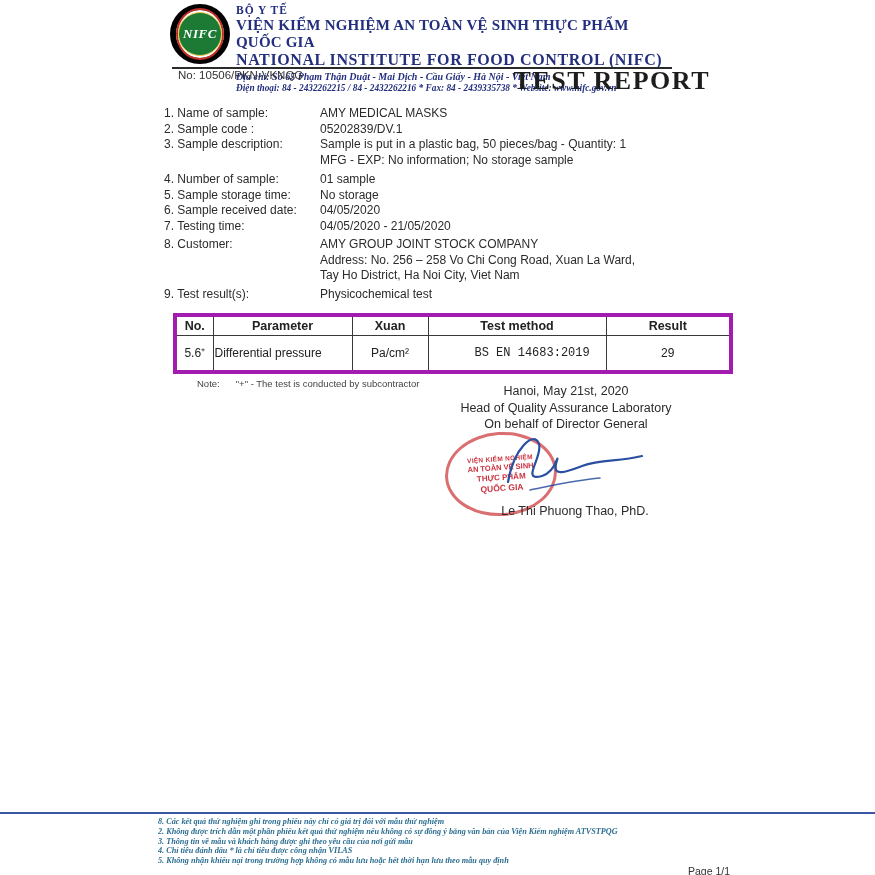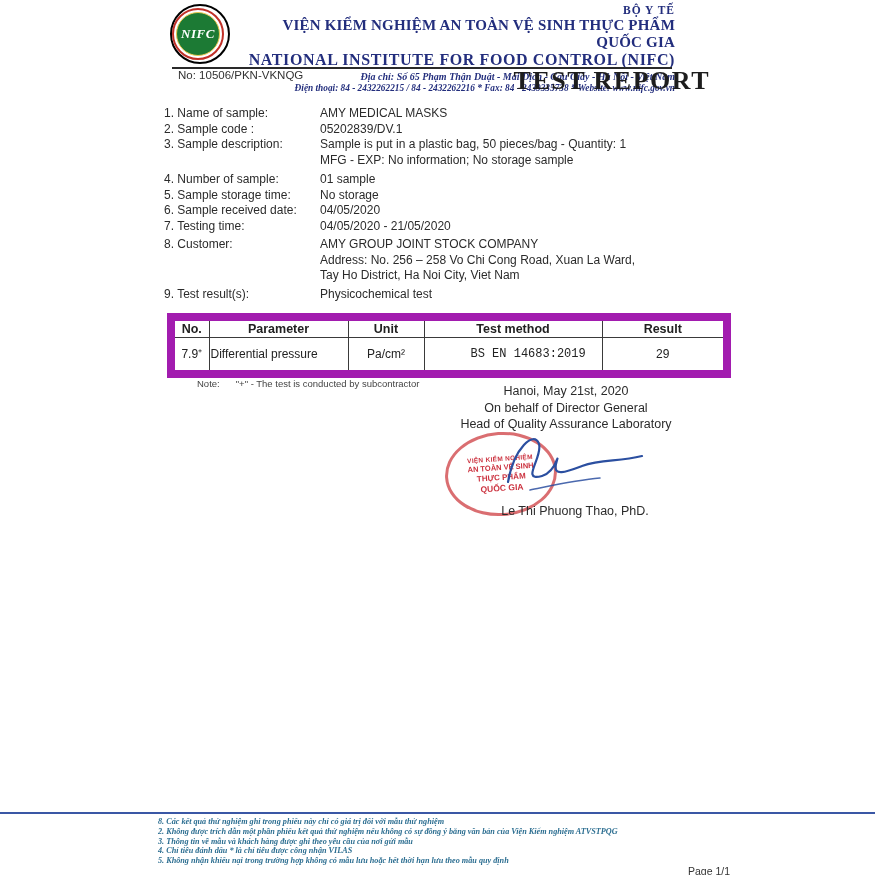--- a/index.html
+++ b/index.html
@@ -7,37 +7,37 @@
   .page {
     position: relative; width: 875px; height: 875px;
     background: #ffffff; overflow: hidden; margin: 0 auto;
     color: #2f2f2f;
   }
 
   
   .doc-header { position: absolute; left: 170px; top: 4px; width: 505px; display: flex; align-items: flex-start; }
   .logo-outer {
     width: 60px; height: 60px; border-radius: 50%;
-    border: 2px solid #000000; background: #fff;
-    display: flex; align-items: center; flex: none;
+    border: 6px solid #000000; background: #fff;
+    display: flex; align-items: center; justify-content: center; flex: none;
   }
   .logo-mid {
     width: 52px; height: 52px; border-radius: 50%;
     border: 2px solid #c03028;
     display: flex; align-items: center; justify-content: center;
   }
   .logo-inner {
     width: 44px; height: 44px; border-radius: 50%;
     background: #1c7a34; color: #ffffff;
     display: flex; align-items: center; justify-content: center;
     font-family: "Liberation Serif", serif; font-weight: bold; font-style: italic;
     font-size: 13px; letter-spacing: 0.5px;
     border: 1px solid #e7c84f;
   }
-  .header-text { flex: 1; text-align: right; margin-left: 6px; color: #232e7d; font-family: "Liberation Serif", serif; }
+  .header-text { flex: 1; text-align: left; margin-left: 6px; color: #232e7d; font-family: "Liberation Serif", serif; }
   .ministry { font-size: 11.5px; font-weight: bold; letter-spacing: 1px; }
   .institute-vi { font-size: 15px; font-weight: bold; margin-top: 1px; letter-spacing: 0.2px; }
   .institute-en { font-size: 16px; font-weight: bold; letter-spacing: 0.6px; }
   .addr { font-size: 10px; font-weight: bold; font-style: italic; margin-top: 2px; }
   .contact { font-size: 9.3px; font-weight: bold; font-style: italic; margin-top: 1px; }
   .header-rule { position: absolute; left: 172px; top: 67px; width: 500px; border-top: 2px solid #2a2a2a; }
 
   
   .report-no { position: absolute; left: 178px; top: 69px; font-size: 11.5px; color: #333; }
   .report-title {
@@ -53,21 +53,21 @@
   .field-value { flex: 1; white-space: pre-line; }
   .gap-sm { margin-top: 4px; }
   .gap-xs { margin-top: 3px; }
 
   
   .result-table {
     position: absolute; left: 167px; top: 313px; width: 556px;
     border-collapse: collapse; font-size: 12px; color: #222; table-layout: fixed;
   }
   .result-table th, .result-table td { border: 1px solid #3a3a3a; }
-  .result-table { border: 8px solid #a21caf; }
+  .result-table { border: 4px solid #a21caf; margin-left: 6px; }
   .result-table th { height: 20px; font-weight: bold; text-align: center; font-size: 12.5px; }
   .result-table td { height: 37px; text-align: center; vertical-align: middle; }
   .col-no { width: 38px; }
   .col-param { width: 139px; }
   .col-unit { width: 76px; }
   .col-method { width: 178px; }
   .col-result { width: 125px; }
   td.cell-param { text-align: left; padding-left: 1px; }
   td.cell-method { text-align: left; padding-left: 46px; font-family: Liberation Mono, monospace; }
 
@@ -176,44 +176,44 @@
       <col class="col-no">
         <col class="col-param">
         <col class="col-unit">
         <col class="col-method">
         <col class="col-result">
     </colgroup>
     <thead>
       <tr>
         <th>No.</th>
         <th>Parameter</th>
-        <th>Unit</th>
+        <th>Xuan</th>
         <th>Test method</th>
         <th>Result</th>
       </tr>
     </thead>
     <tbody>
       <tr>
-        <td>7.9⁺</td>
+        <td>5.6⁺</td>
         <td class="cell-param">Differential pressure</td>
         <td>Pa/cm²</td>
         <td class="cell-method">BS EN 14683:2019</td>
         <td>29</td>
       </tr>
     </tbody>
   </table>
 
   <div class="table-note">
     <span>Note:</span><span class="note-text">"+" - The test is conducted by subcontractor</span>
   </div>
 
   <div class="signoff">
     <div class="place-date">Hanoi, May 21st, 2020</div>
+    <div>Head of Quality Assurance Laboratory</div>
     <div>On behalf of Director General</div>
-    <div>Head of Quality Assurance Laboratory</div>
   </div>
 
   <div class="stamp">
     <div class="s1">VIỆN KIỂM NGHIỆM</div>
     <div class="s2">AN TOÀN VỆ SINH</div>
     <div class="s3">THỰC PHẨM</div>
     <div class="s4">QUỐC GIA</div>
   </div>
 
   <svg class="signature-svg" width="165" height="95" viewBox="0 0 165 95">

